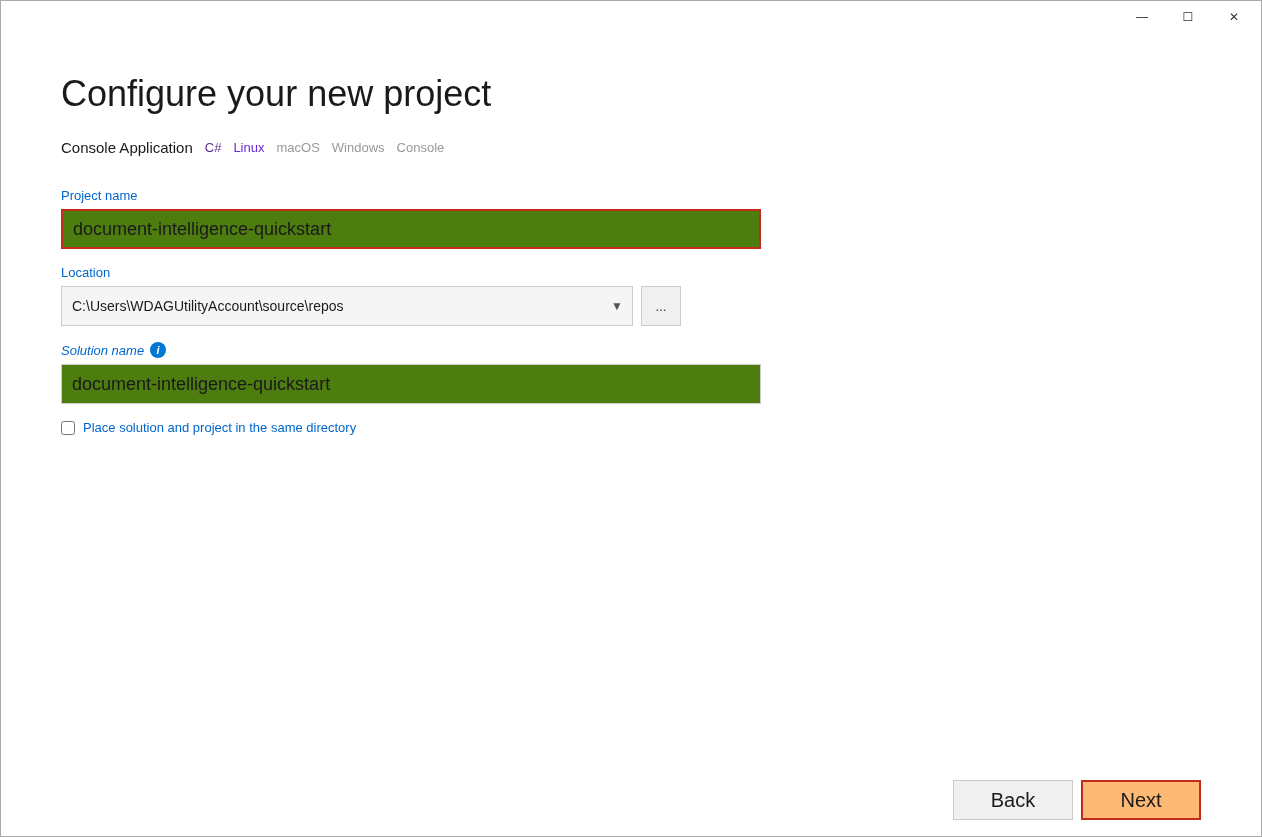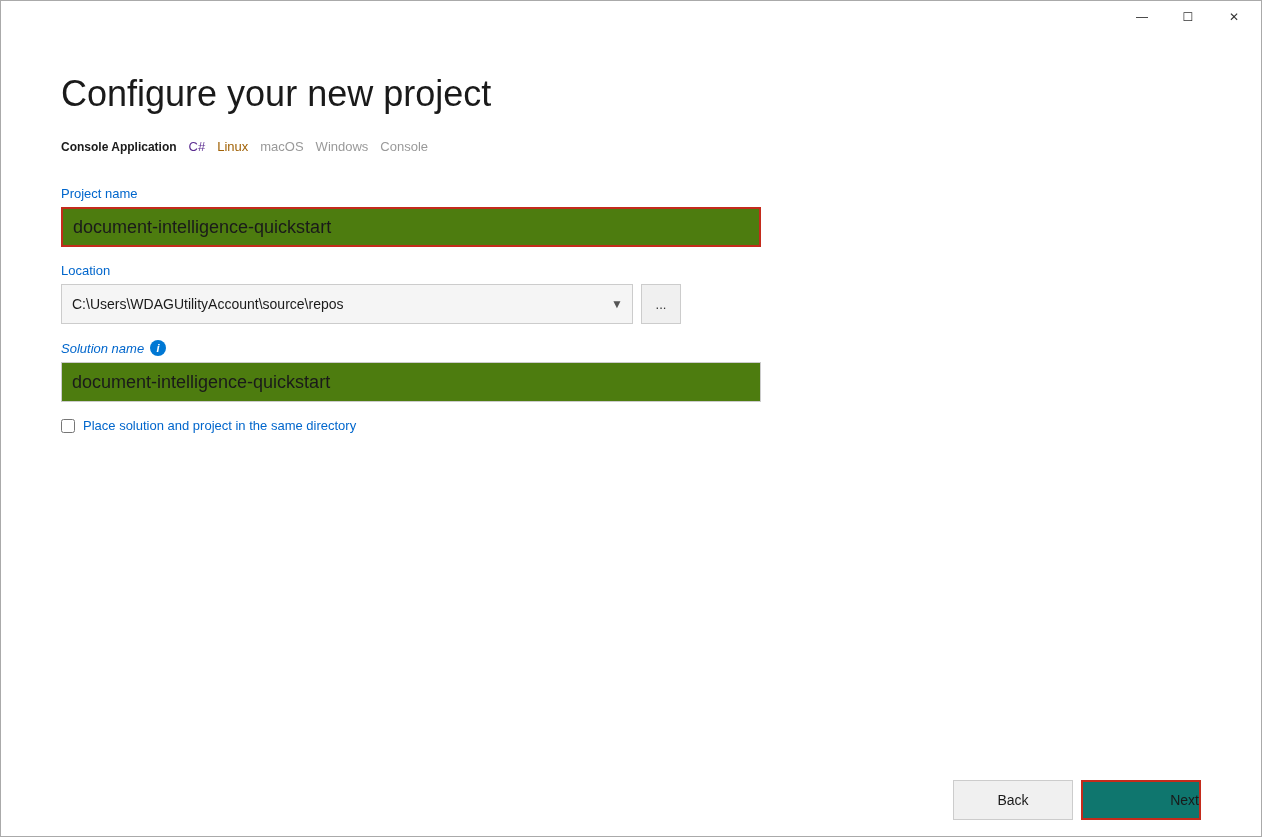--- a/index.html
+++ b/index.html
@@ -66,37 +66,37 @@
     }
 
     .subtitle-row {
       display: flex;
       align-items: center;
       gap: 12px;
       margin-bottom: 32px;
     }
 
     .subtitle-app-name {
-      font-size: 12px;
-      font-weight: 700;
+      font-size: 15px;
+      font-weight: 400;
       color: #1a1a1a;
     }
 
     .tag {
       font-size: 13px;
       color: #999;
       cursor: default;
     }
 
     .tag.csharp {
       color: #5c2d91;
     }
 
     .tag.linux {
-      color: #a16207;
+      color: #6d28d9;
     }
 
     .form-section {
       display: flex;
       flex-direction: column;
       gap: 0;
       max-width: 760px;
     }
 
     .field-label {
@@ -228,29 +228,28 @@
       padding: 16px 60px;
       gap: 8px;
       border-top: none;
     }
 
     .footer-btn {
       width: 120px;
       height: 40px;
       border: 1px solid #ccc;
       background: #f0f0f0;
-      font-size: 14px;
+      font-size: 20px;
       cursor: pointer;
       color: #1a1a1a;
     }
 
     .footer-btn.next-btn {
       border: 2px solid #c42b1c;
-      background: #0f766e;
-      text-align: right;
+      background: #fdba74;
     }
   </style>
 </head>
 <body>
 
 <div class="window">
 
   <div class="title-bar">
     <button class="title-bar-btn">—</button>
     <button class="title-bar-btn">☐</button>

